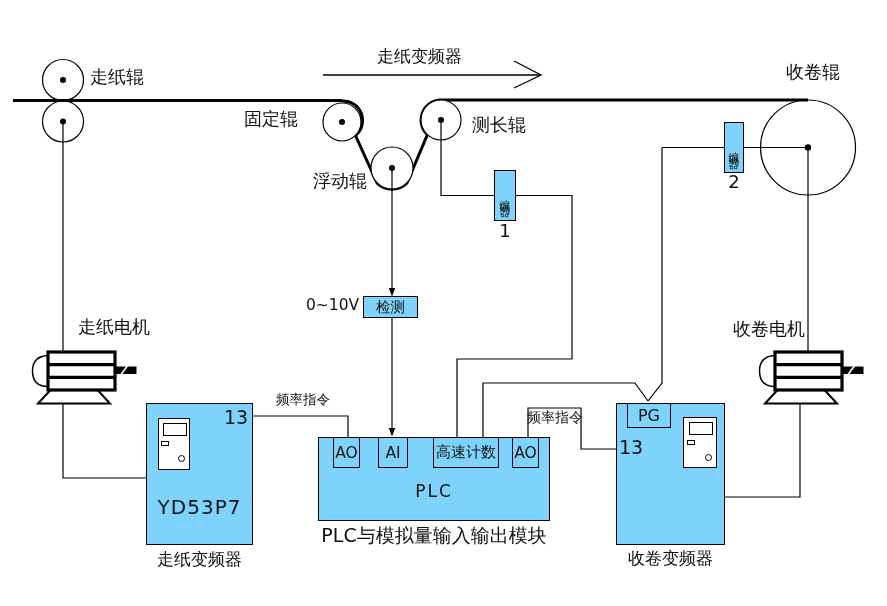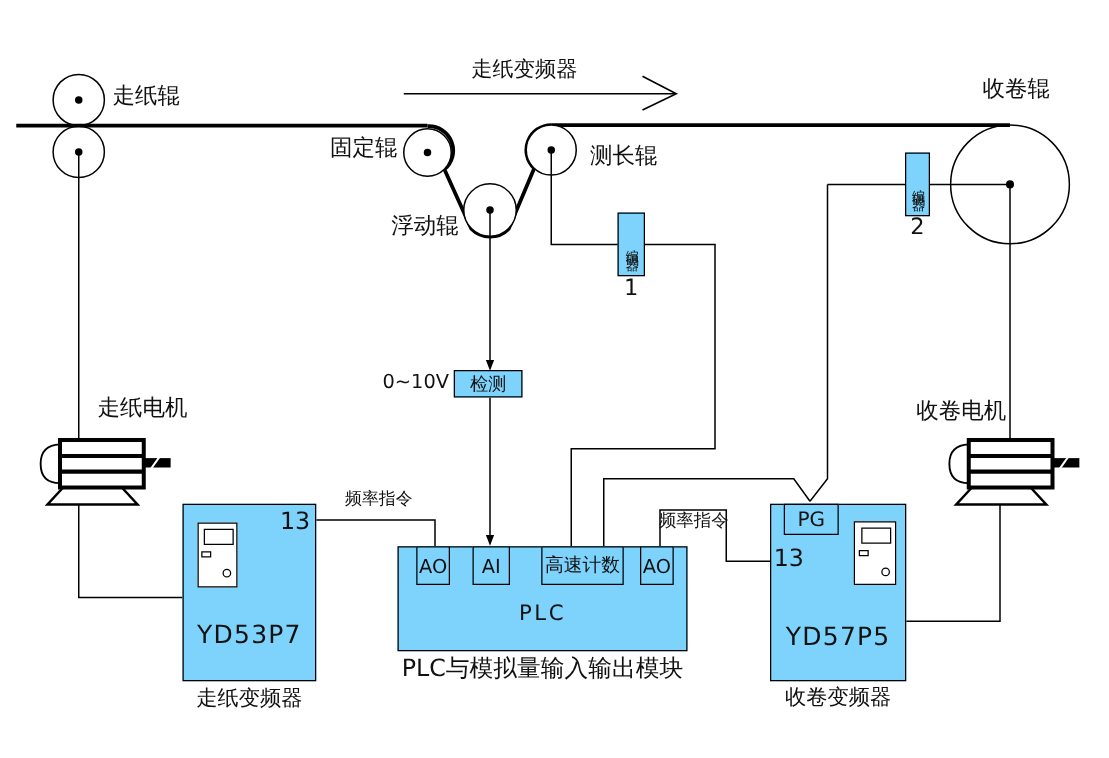--- a/index.html
+++ b/index.html
@@ -99,21 +99,21 @@
         <rect x="775" y="352" width="67" height="38" stroke-width="3.2" fill="#fff"></rect>
         <path d="M775 364.7 H842 M775 377.3 H842" stroke-width="3.2"></path>
         <rect x="842" y="366.5" width="21.5" height="7.5" fill="#000" stroke="none"></rect>
         <path d="M846 377.5 L856 363.5" stroke="#fff" stroke-width="1.6"></path>
         <path d="M777.5 390 L765 403.5 H837 L824.5 390" stroke-width="2"></path>
       </g>
     </g>
   </svg>
 
   <div class="lbl" style="left:90px;top:67px;font-size:18px;">走纸辊</div>
-  <div class="lbl" style="left:264px;top:109px;font-size:18px;">固定辊</div>
+  <div class="lbl" style="left:244px;top:109px;font-size:18px;">固定辊</div>
   <div class="lbl" style="left:313px;top:171px;font-size:18px;">浮动辊</div>
   <div class="lbl" style="left:472px;top:115px;font-size:18px;">测长辊</div>
   <div class="lbl" style="left:786px;top:62px;font-size:18px;">收卷辊</div>
   <div class="lbl" style="left:377px;top:47px;font-size:17px;">走纸变频器</div>
 
   <div class="box venc" style="left:494px;top:170px;width:22px;height:51px;">编码器</div>
   <div class="lbl ctr" style="left:494px;top:221px;width:22px;font-size:18px;">1</div>
   <div class="box venc" style="left:724px;top:122px;width:20px;height:51px;">编码器</div>
   <div class="lbl ctr" style="left:724px;top:172px;width:20px;font-size:18px;">2</div>
 
@@ -144,16 +144,15 @@
 
   <div class="box" style="left:616px;top:403px;width:109px;height:142px;"></div>
   <div class="box" style="left:627px;top:403px;width:44px;height:25px;font-size:16px;">PG</div>
   <div class="panel" style="left:683px;top:417px;width:34px;height:51px;">
     <div class="disp" style="left:5px;top:4px;width:24px;height:13px;"></div>
     <div class="sq" style="left:3px;top:22px;width:8px;height:5px;"></div>
     <div class="dot" style="left:21px;top:36px;width:7px;height:7px;"></div>
   </div>
   <div class="lbl" style="left:619px;top:437px;font-size:19px;">13</div>
   <div class="lbl" style="left:527px;top:409px;font-size:14px;">频率指令</div>
-  <div class="lbl ctr" style="left:616px;top:498px;width:109px;font-size:20px;letter-spacing:1px;">YD57P5</div>
   <div class="lbl ctr" style="left:616px;top:549px;width:109px;font-size:17px;">收卷变频器</div>
 
 </div>
 
 </body></html>

